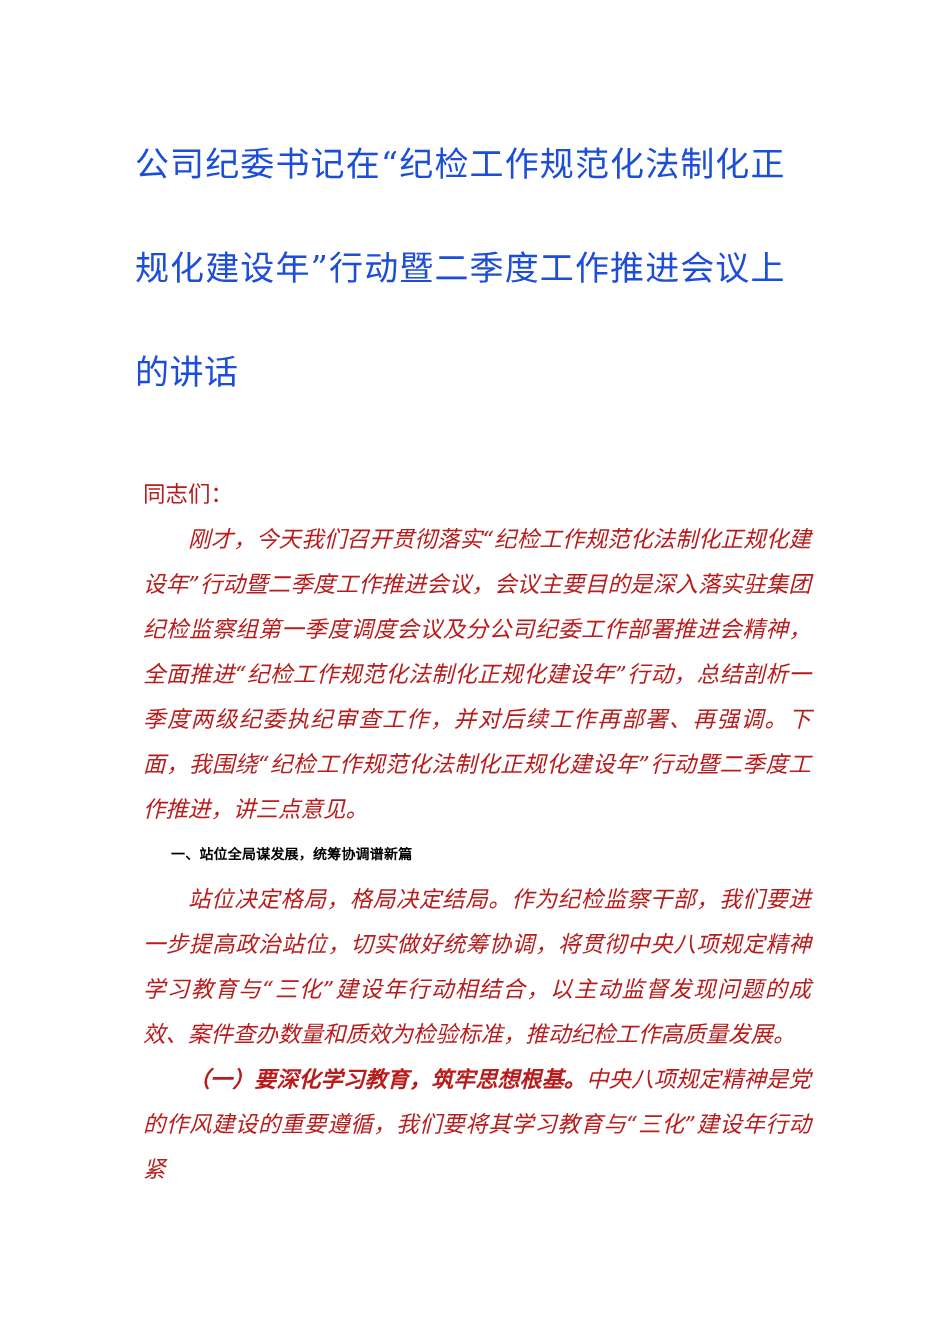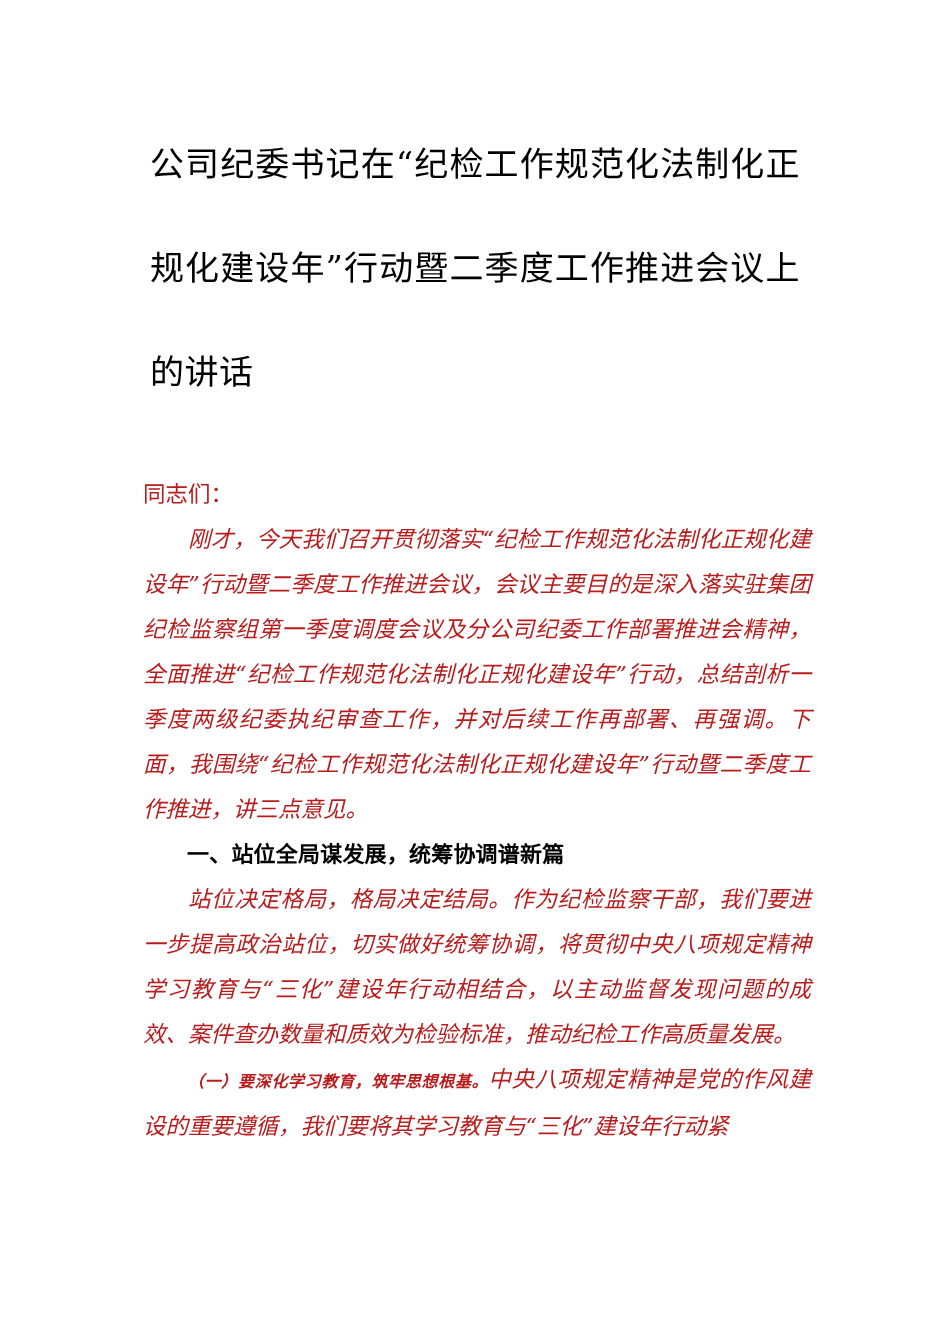--- a/index.html
+++ b/index.html
@@ -17,31 +17,31 @@
     overflow: hidden;
     box-sizing: border-box;
     font-family: "DejaVu Serif", "Liberation Serif", serif;
     color: #000000;
     -webkit-font-smoothing: antialiased;
   }
 
   
   .doc-title {
     position: absolute;
-    left: 150px;
+    left: 135px;
     top: 112px;
     width: 650px;
     font-family: "DejaVu Serif", "Liberation Serif", serif;
     font-size: 34px;
     line-height: 104px;
     letter-spacing: 0.5px;
     text-align: justify;
     text-align-last: left;
     text-justify: inter-character;
-    color: #000000;
+    color: #1d4ed8;
     word-break: break-all;
     white-space: normal;
   }
 
   
   .body-region {
     position: absolute;
     left: 143px;
     top: 472px;
     width: 668px;
@@ -63,35 +63,35 @@
     text-indent: 0;
   }
 
   .para.indent {
     text-indent: 2em;
     font-style: italic;
   }
 
   .heading-1 {
     font-family: "DejaVu Sans", "Liberation Sans", sans-serif;
-    font-size: 22px;
+    font-size: 14px;
     line-height: 45px;
     font-weight: 700;
     text-indent: 2em;
     letter-spacing: 0.2px;
     color: #000000;
     margin: 0;
     text-align: left;
     white-space: nowrap;
   }
 
   .sub-lead {
     font-family: "DejaVu Sans", "Liberation Sans", sans-serif;
     font-weight: 700;
-    font-size: 16px;
+    font-size: 22px;
     letter-spacing: 0.1px;
   }
 </style>
 </head>
 <body>
 
 <div class="page">
 
   <div class="doc-title">公司纪委书记在“纪检工作规范化法制化正规化建设年”行动暨二季度工作推进会议上的讲话</div>
 

